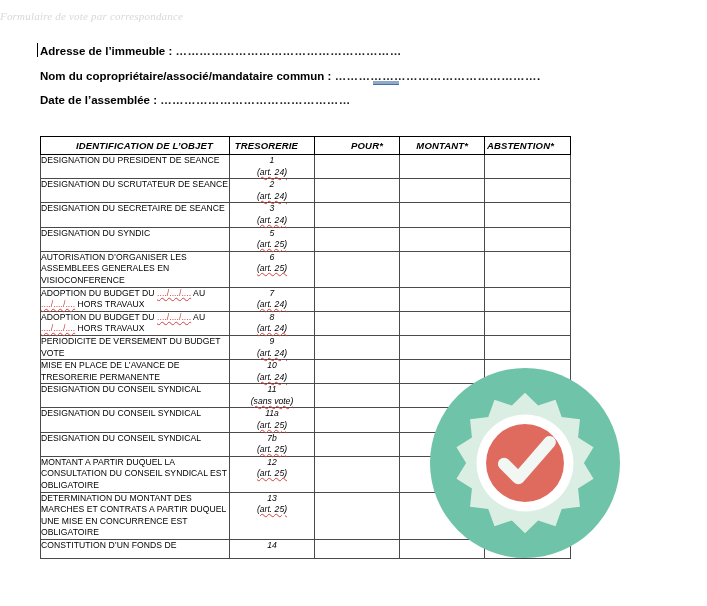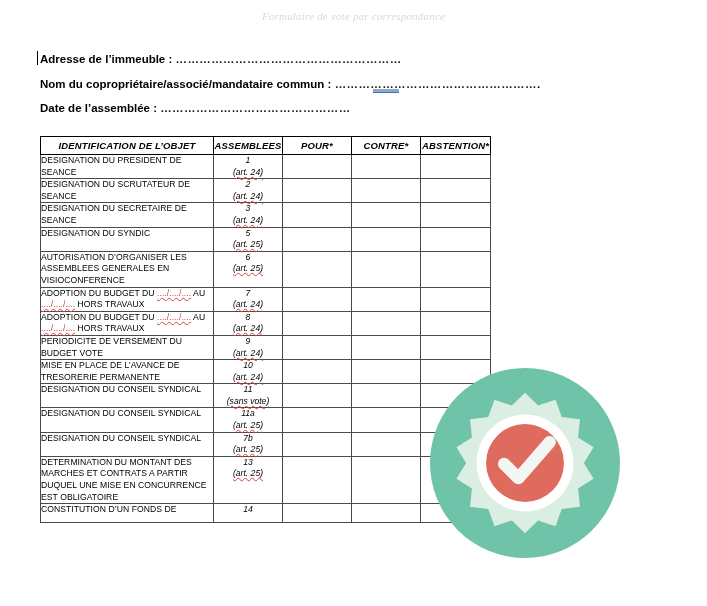--- a/index.html
+++ b/index.html
@@ -15,34 +15,34 @@
     font-family: "Liberation Sans", sans-serif;
     color: #000000;
   }
 
   
   .doc-header {
     position: absolute;
     top: 10px;
     left: 0;
     width: 707px;
-    text-align: center;
+    text-align: left;
     font-family: "Liberation Serif", serif;
     font-style: italic;
     font-size: 11px;
     color: #d8d8d8;
     letter-spacing: .2px;
     white-space: nowrap;
   }
 
   
   .intro {
     position: absolute;
     left: 40px;
-    top: 52px;
+    top: 44px;
     width: 560px;
   }
   .intro-line {
     font-family: "Liberation Sans", sans-serif;
     font-weight: bold;
     font-size: 11.5px;
     color: #000;
     margin-bottom: 10.5px;
     white-space: nowrap;
     position: relative;
@@ -84,22 +84,22 @@
     border: 1px solid #4a4a4a;
     padding: 0;
     vertical-align: top;
   }
   .vote-table thead th {
     border: 1.6px solid #000;
     background: #fff;
     font-style: italic;
     font-weight: bold;
     font-size: 9.5px;
-    text-align: center;
-    padding: 3px 0 3px 0;
+    text-align: right;
+    padding: 3px 16px 3px 0;
     letter-spacing: .15px;
     vertical-align: middle;
   }
   .c-obj   { width: 172px; }
   .c-res   { width: 68px; }
   .c-pour  { width: 68px; }
   .c-contre{ width: 68px; }
   .c-abs   { width: 69px; }
 
   .cell-obj {
@@ -169,23 +169,23 @@
     <span>Date de l’assemblée :</span>
     <span class="dots">…………………………………………</span>
   </div>
 
 </div>
 
 <table class="vote-table">
   <thead>
     <tr>
       <th class="c-obj">IDENTIFICATION DE L’OBJET</th>
-      <th class="c-res">ASSEMBLEES</th>
+      <th class="c-res">TRESORERIE</th>
       <th class="c-pour">POUR*</th>
-      <th class="c-contre">CONTRE*</th>
+      <th class="c-contre">MONTANT*</th>
       <th class="c-abs">ABSTENTION*</th>
     </tr>
   </thead>
   <tbody id="table-body">
       <tr>
         <td class="cell-obj c-obj">DESIGNATION DU PRESIDENT DE SEANCE</td>
         <td class="cell-res c-res"><span>1</span><span class="res-note sp-red-note">(art. 24)</span></td>
         <td class="vote-cell c-pour">&nbsp;</td>
         <td class="vote-cell c-contre">&nbsp;</td>
         <td class="vote-cell c-abs">&nbsp;</td>
@@ -256,20 +256,27 @@
       <tr>
         <td class="cell-obj c-obj">DESIGNATION DU CONSEIL SYNDICAL</td>
         <td class="cell-res c-res"><span>11a</span><span class="res-note sp-red-note">(art. 25)</span></td>
         <td class="vote-cell c-pour">&nbsp;</td>
         <td class="vote-cell c-contre">&nbsp;</td>
         <td class="vote-cell c-abs">&nbsp;</td>
       </tr>
       <tr>
         <td class="cell-obj c-obj">DESIGNATION DU CONSEIL SYNDICAL</td>
         <td class="cell-res c-res"><span>7b</span><span class="res-note sp-red-note">(art. 25)</span></td>
+        <td class="vote-cell c-pour">&nbsp;</td>
+        <td class="vote-cell c-contre">&nbsp;</td>
+        <td class="vote-cell c-abs">&nbsp;</td>
+      </tr>
+      <tr>
+        <td class="cell-obj c-obj">MONTANT A PARTIR DUQUEL LA CONSULTATION DU CONSEIL SYNDICAL EST OBLIGATOIRE</td>
+        <td class="cell-res c-res"><span>12</span><span class="res-note sp-red-note">(art. 25)</span></td>
         <td class="vote-cell c-pour">&nbsp;</td>
         <td class="vote-cell c-contre">&nbsp;</td>
         <td class="vote-cell c-abs">&nbsp;</td>
       </tr>
       <tr>
         <td class="cell-obj c-obj">DETERMINATION DU MONTANT DES MARCHES ET CONTRATS A PARTIR DUQUEL UNE MISE EN CONCURRENCE EST OBLIGATOIRE</td>
         <td class="cell-res c-res"><span>13</span><span class="res-note sp-red-note">(art. 25)</span></td>
         <td class="vote-cell c-pour">&nbsp;</td>
         <td class="vote-cell c-contre">&nbsp;</td>
         <td class="vote-cell c-abs">&nbsp;</td>

